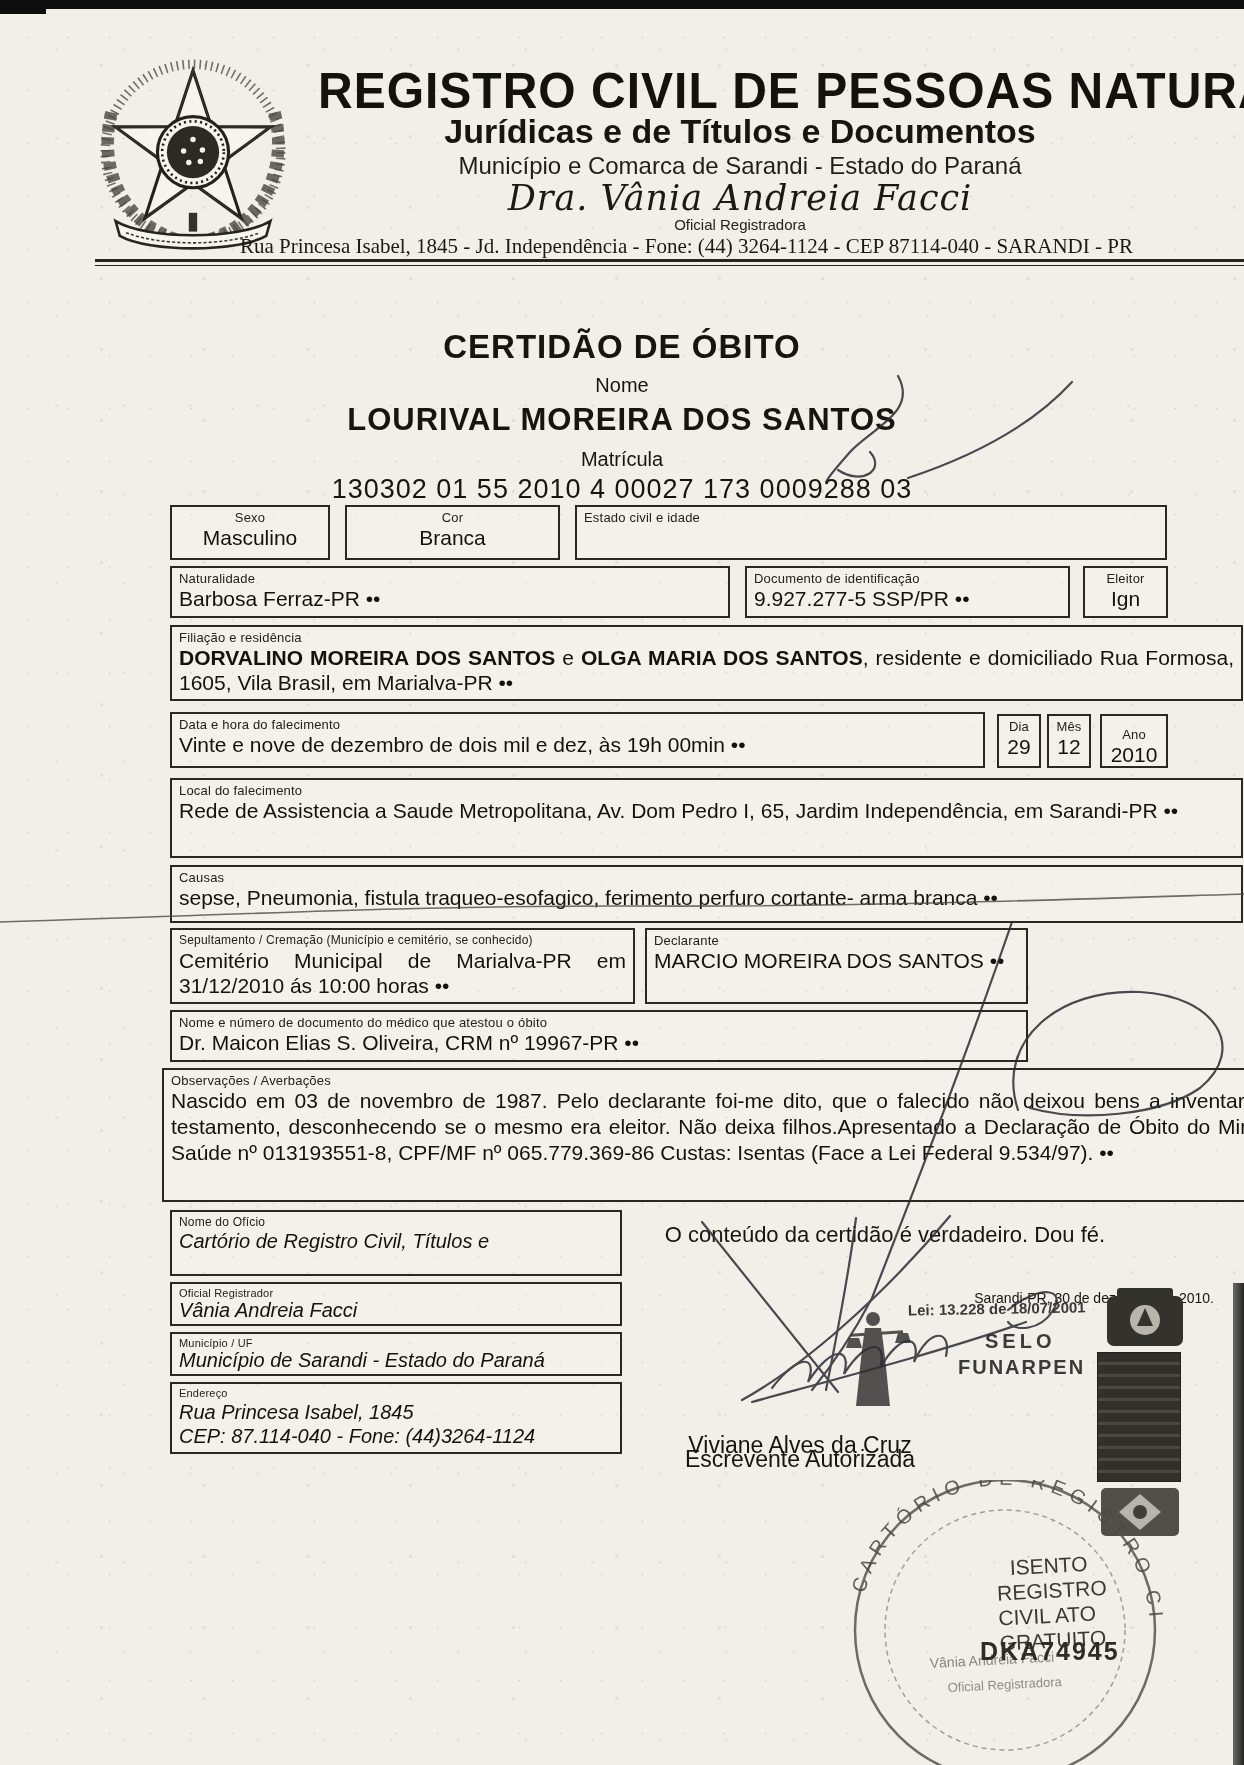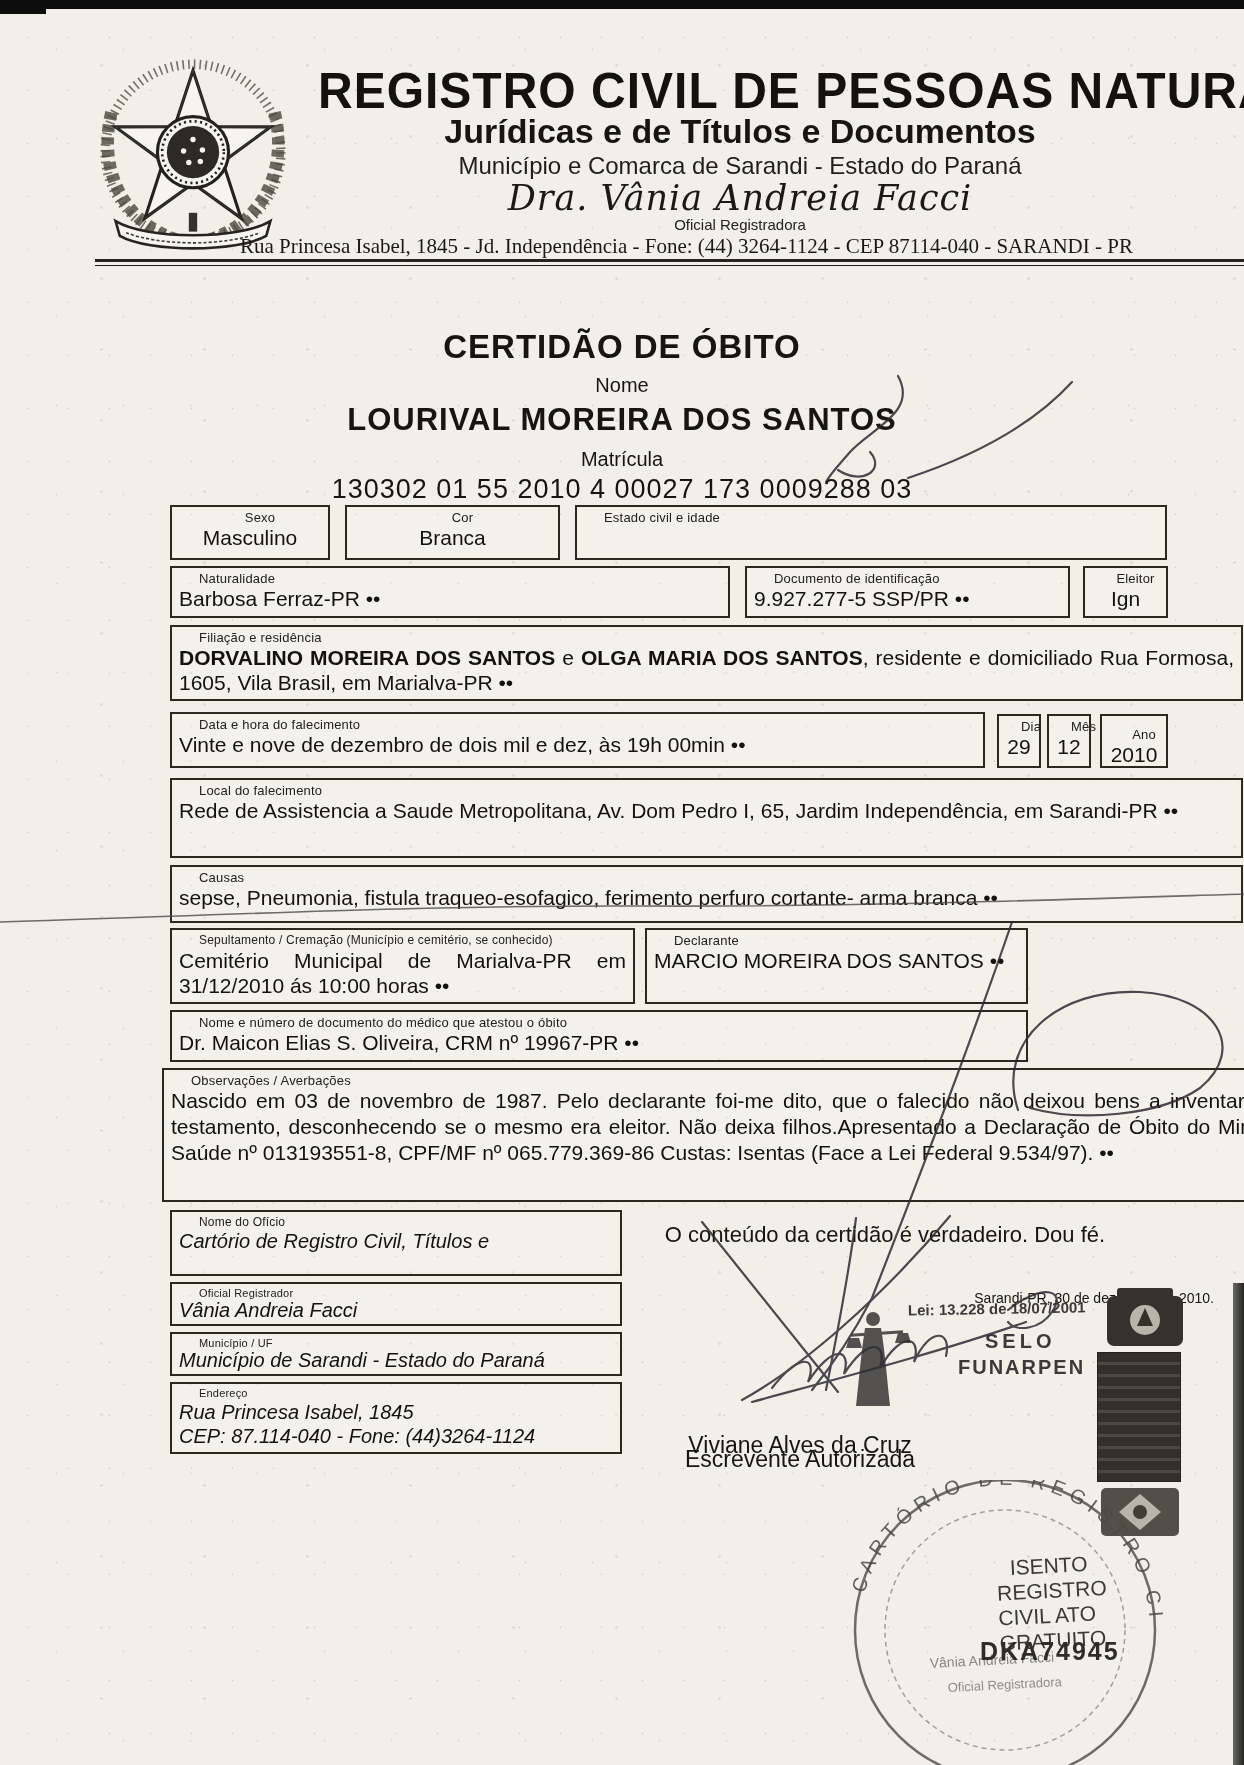--- a/index.html
+++ b/index.html
@@ -9,21 +9,21 @@
     background-image:
       radial-gradient(circle, rgba(40,40,40,0.20) 0.5px, transparent 1.1px),
       radial-gradient(circle, rgba(70,70,60,0.15) 0.6px, transparent 1.4px),
       radial-gradient(circle, rgba(30,30,30,0.10) 0.9px, transparent 1.8px);
     background-size:41px 53px,67px 89px,103px 71px;
     background-position:7px 11px,23px 5px,50px 30px;
     font-family:"Liberation Sans",sans-serif;color:#17150f;
   }
   .abs{position:absolute;}
   .box{position:absolute;border:2px solid #2a281f;box-sizing:border-box;padding:3px 7px 2px 7px;background:rgba(250,248,243,0.25);}
-  .lbl{display:block;font-size:13px;line-height:15px;color:#23211a;letter-spacing:.2px;margin-left:20px;}
+  .lbl{display:block;font-size:13px;line-height:15px;color:#23211a;letter-spacing:.2px;}
   .lbl-c{text-align:center;}
   .val{display:block;font-size:21px;line-height:25px;color:#14120c;}
   .val-c{text-align:center;}
   .just{text-align:justify;}
   .ital{font-style:italic;}
   .hdr-title{font-size:48px;font-weight:bold;letter-spacing:1px;white-space:nowrap;color:#14120c;transform:scaleY(1.04);transform-origin:left top;}
   .hdr-sub{font-size:34px;font-weight:bold;text-align:center;color:#17150f;}
   .hdr-mun{font-size:24px;text-align:center;color:#201e17;}
   .hdr-script{font-family:"DejaVu Serif",serif;font-style:italic;font-size:35px;text-align:center;letter-spacing:1px;color:#1b1913;}
   .hdr-role{font-size:15px;text-align:center;color:#25231c;}

